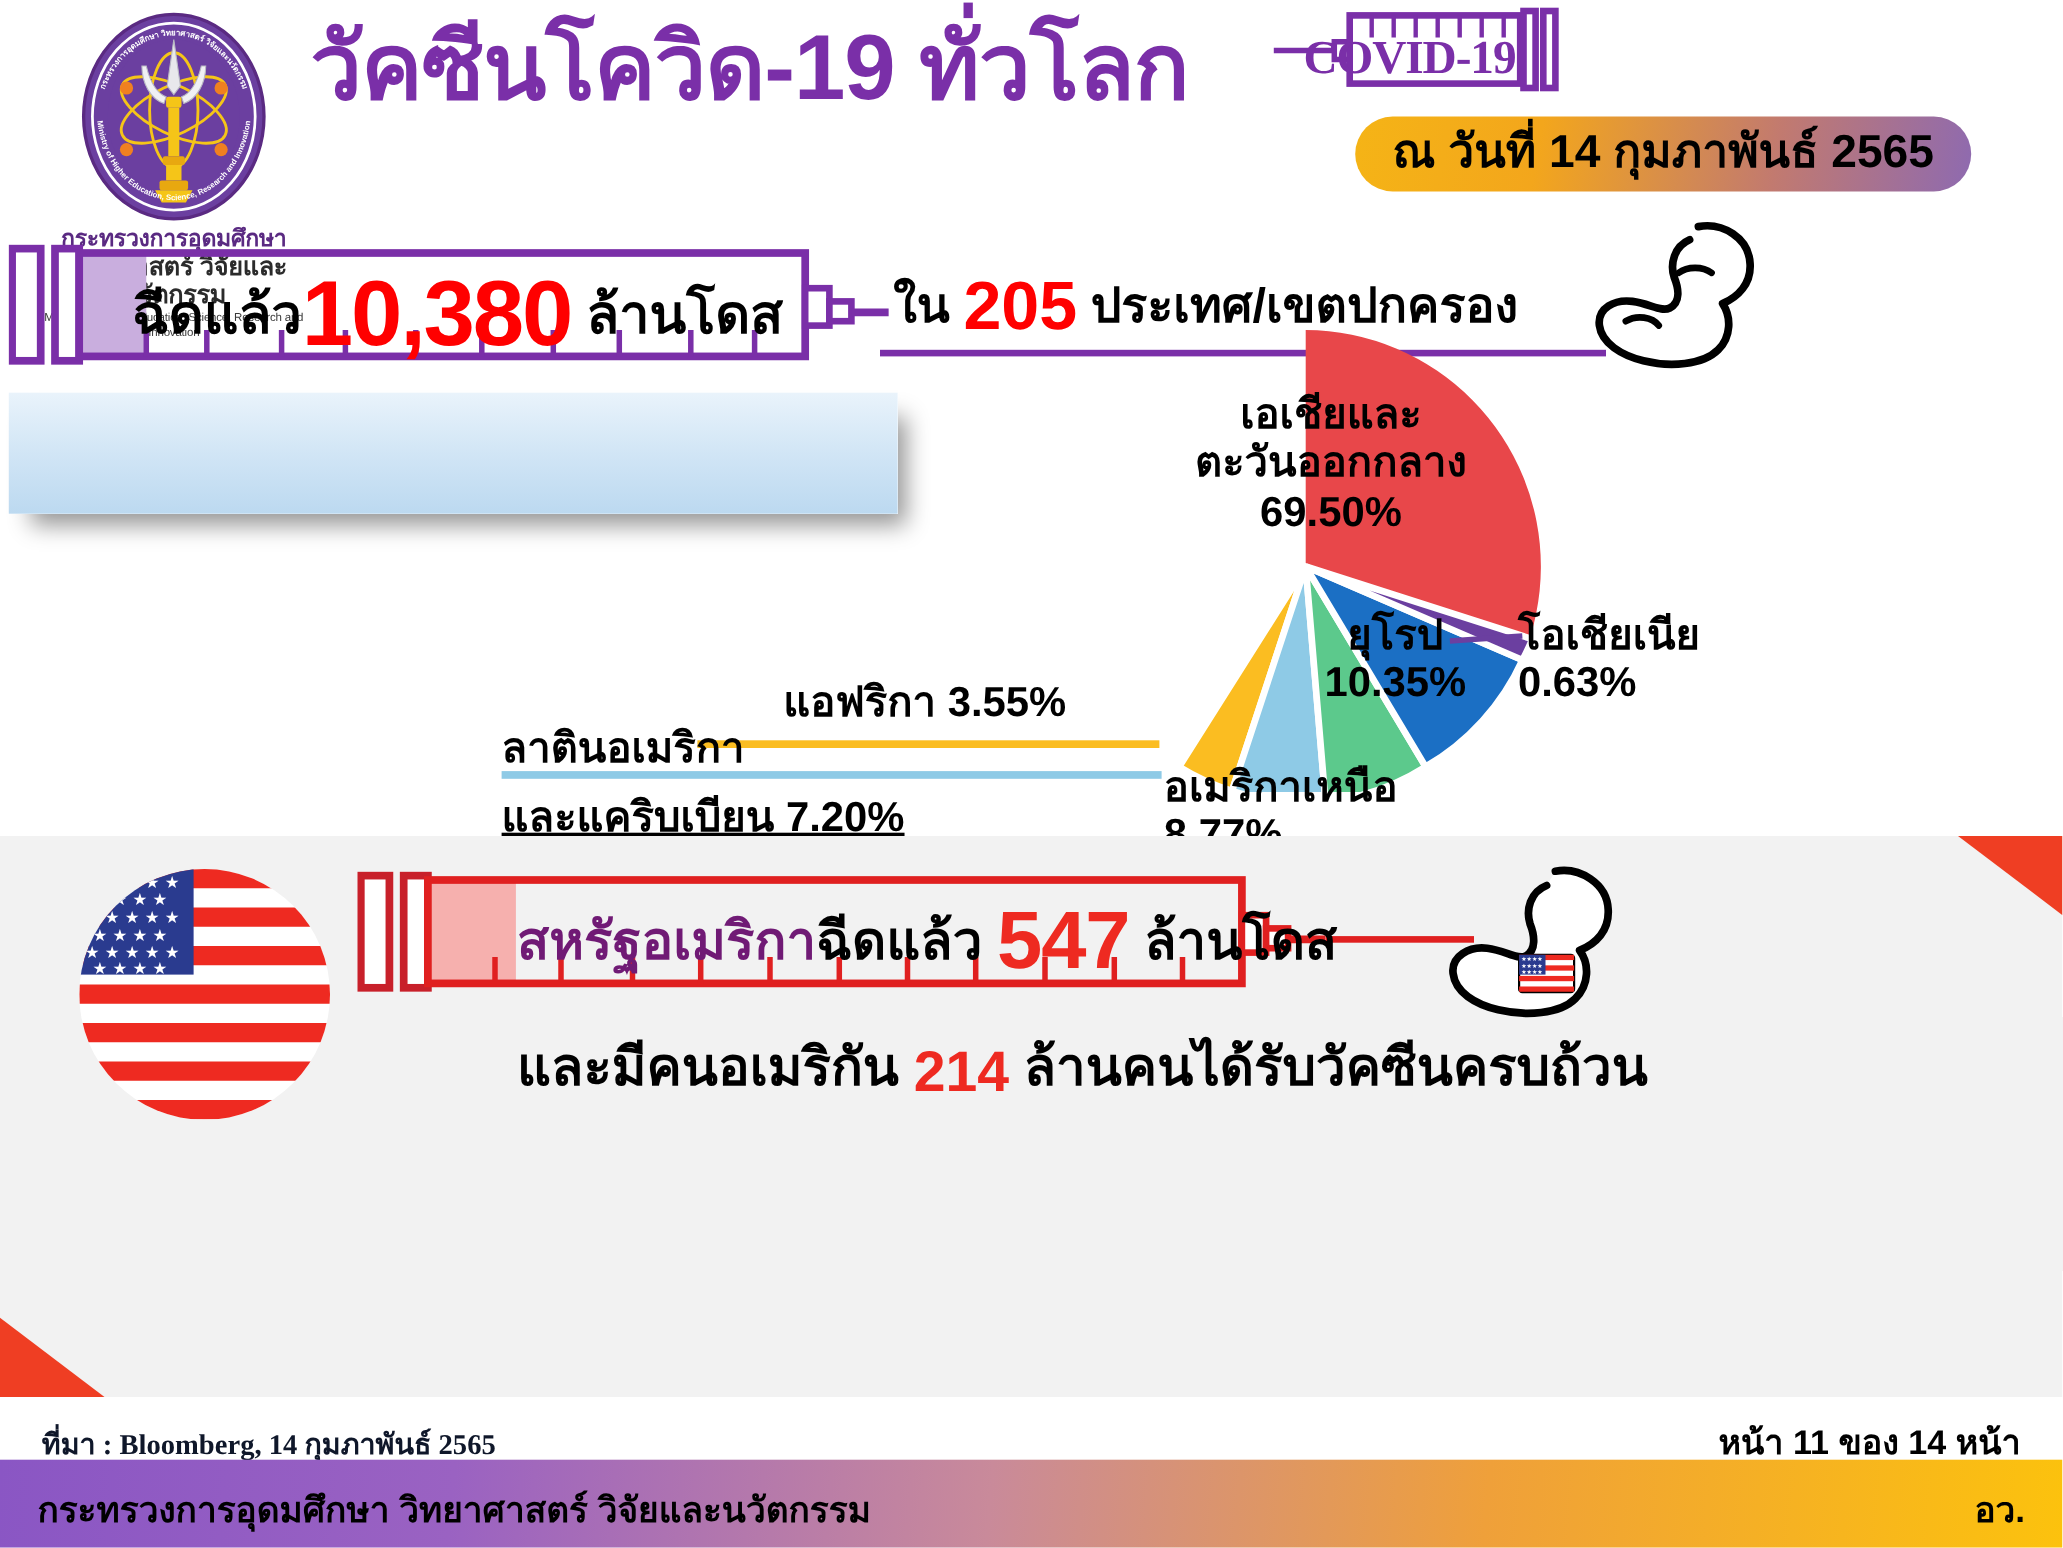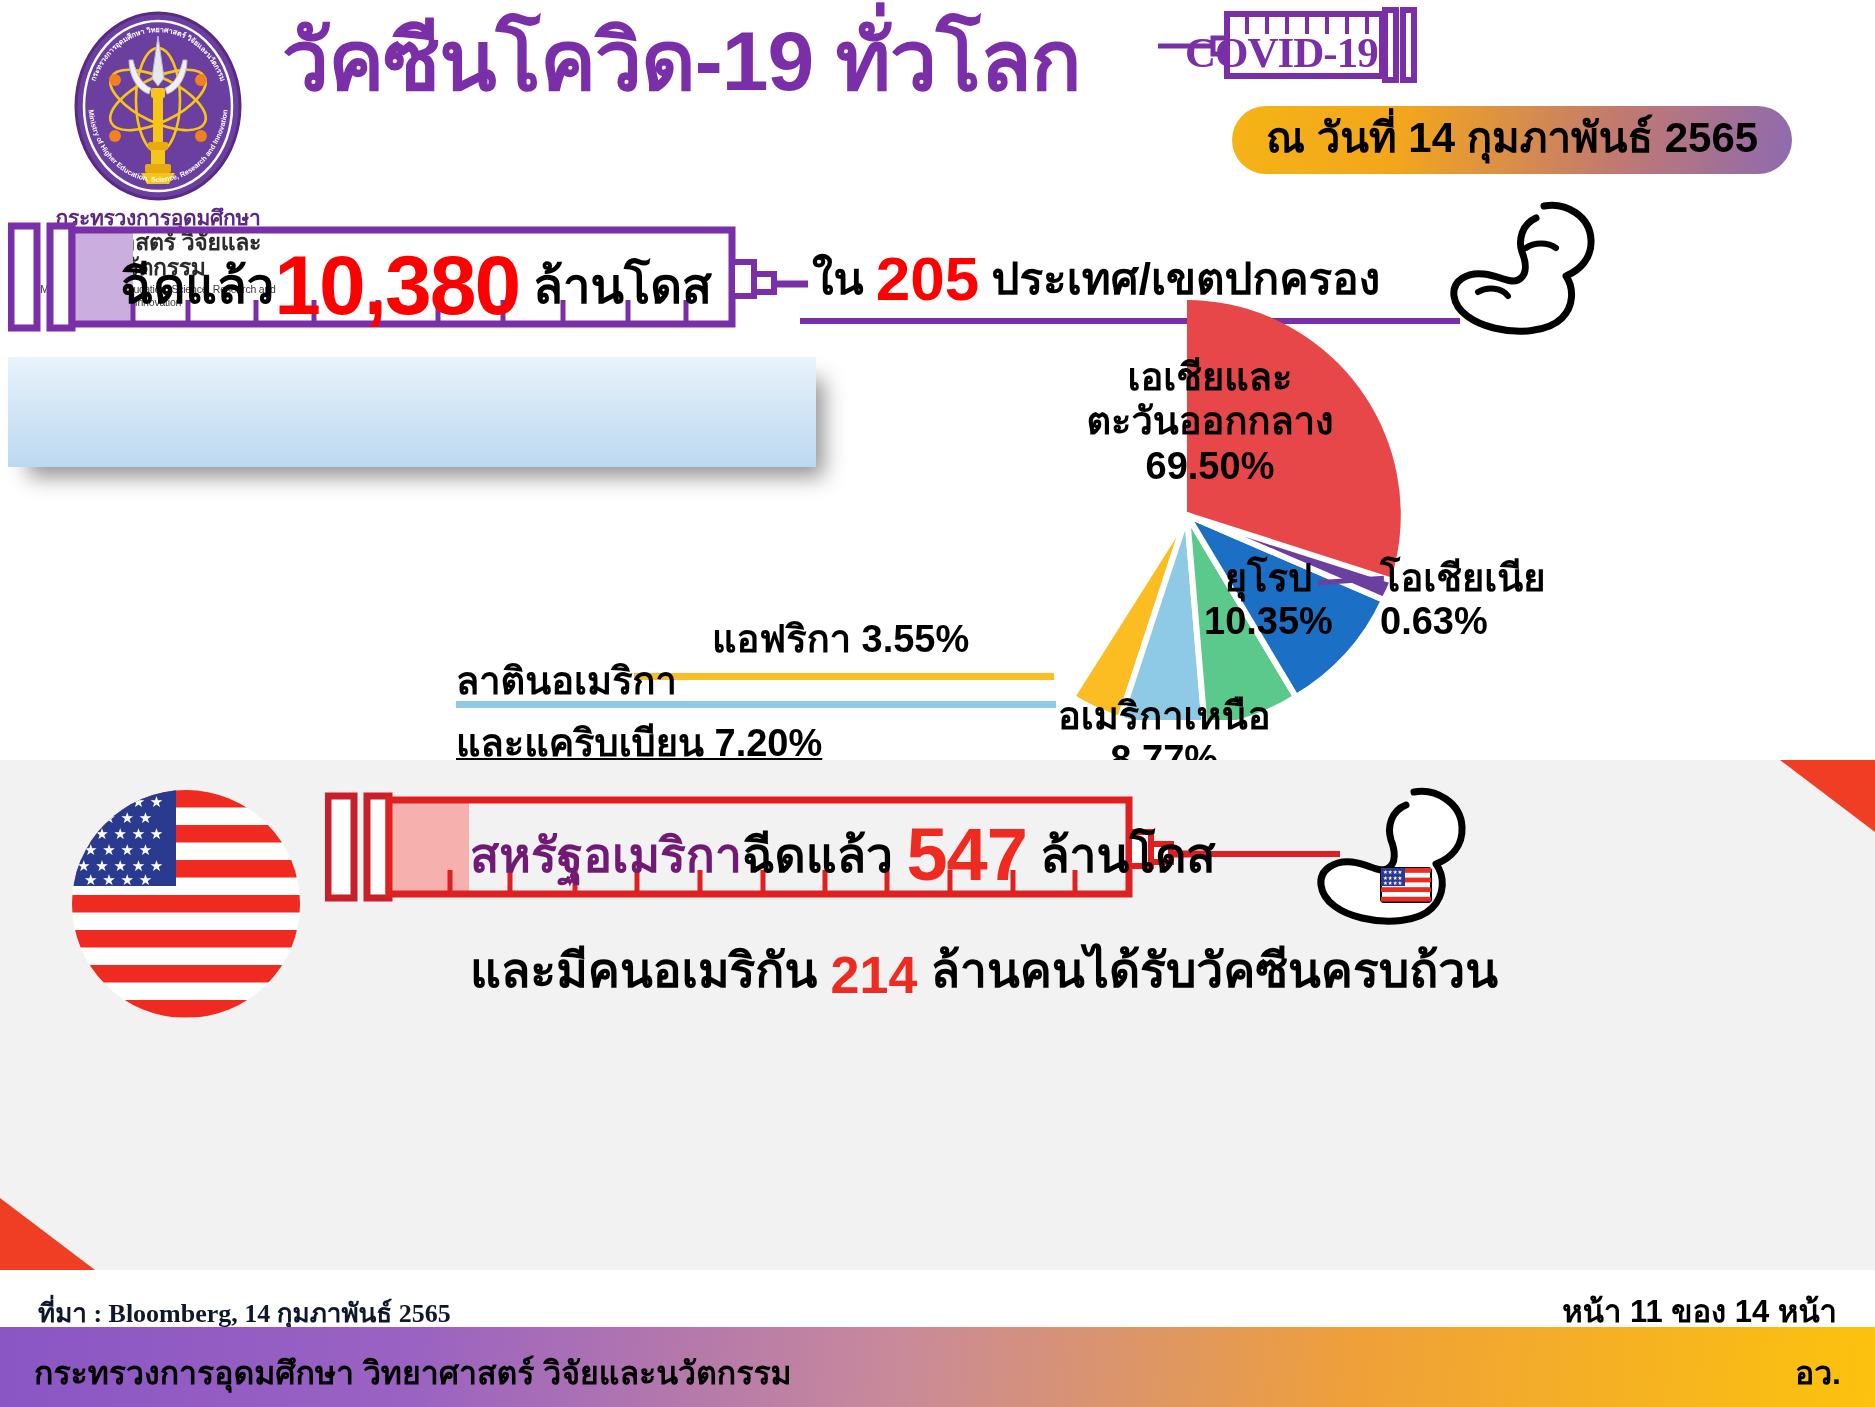--- a/index.html
+++ b/index.html
@@ -289,21 +289,21 @@
     <div>ยุโรป</div>
     <div>10.35%</div>
   </div>
 
   <div class="lbl" style="left:1380px; top:557px; text-align:left;">
     <div>โอเชียเนีย</div>
     <div>0.63%</div>
   </div>
   <div class="leader" style="left:1318px; top:578px; width:66px; height:5px; background:#6b3fa0; transform:rotate(-4deg);"></div>
 
-  <div class="lbl" style="left:1058px; top:695px; text-align:center;">
+  <div class="lbl" style="left:1058px; top:695px; text-align:left;">
     <div>อเมริกาเหนือ</div>
     <div>8.77%</div>
   </div>
 
   <div class="lbl" style="left:712px; top:618px;">
     <span>แอฟริกา 3.55%</span>
   </div>
   <div class="leader" style="left:634px; top:673px; width:420px; background:#fbbd21;"></div>
 
   <div class="lbl" style="left:456px; top:660px;">

